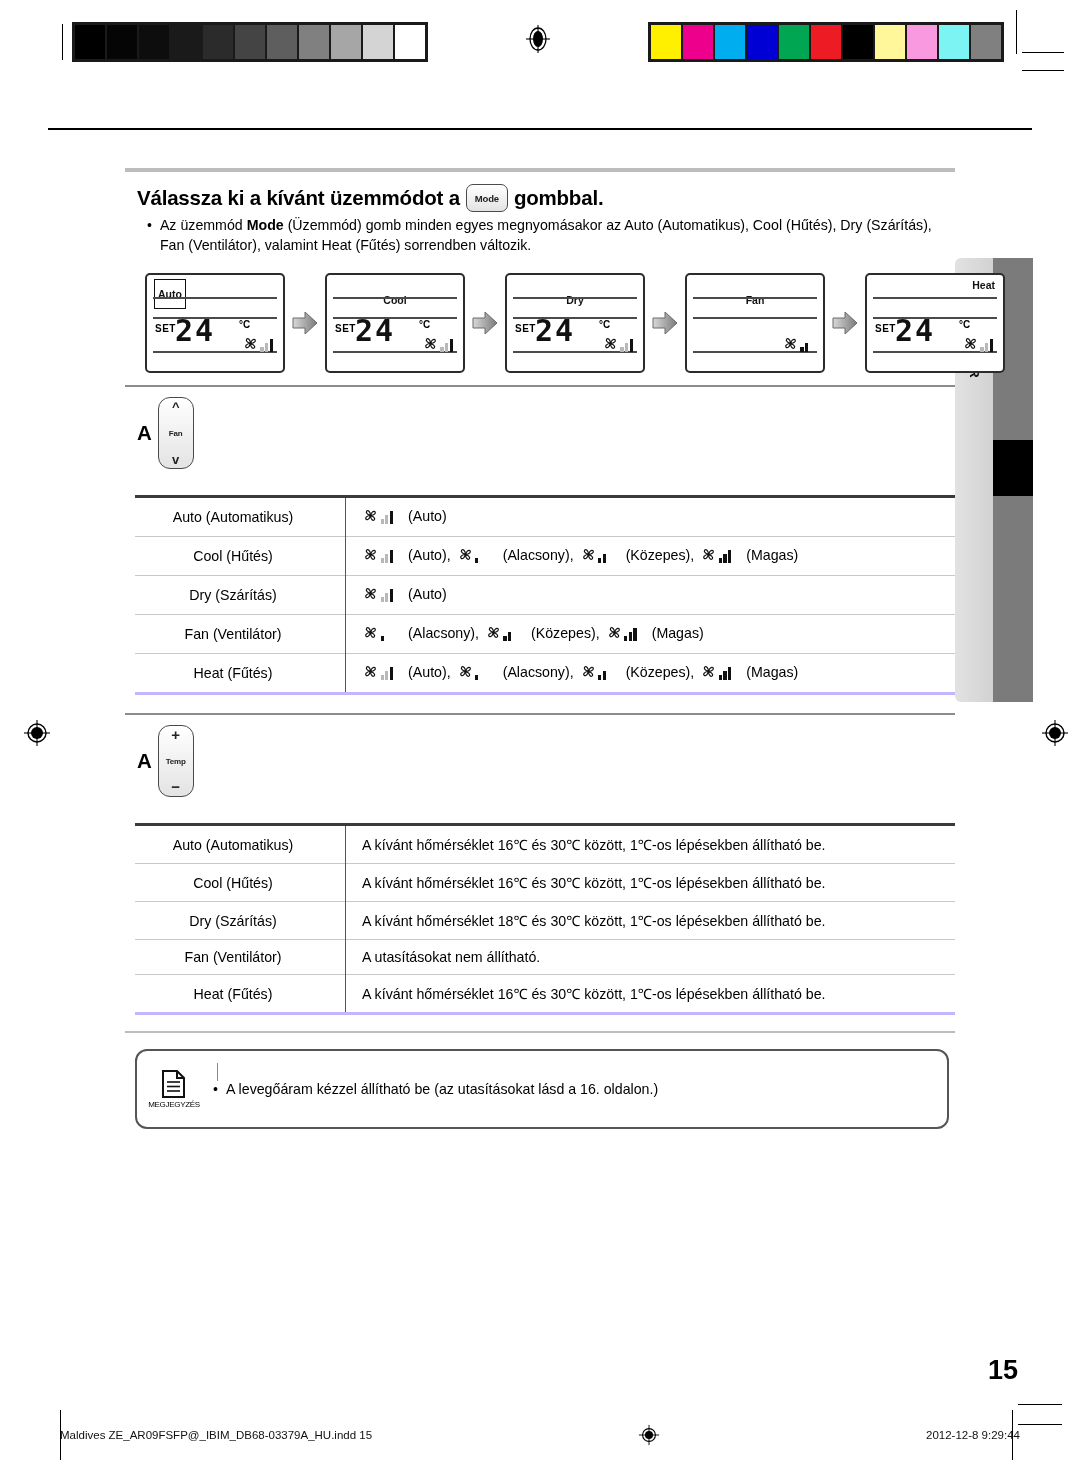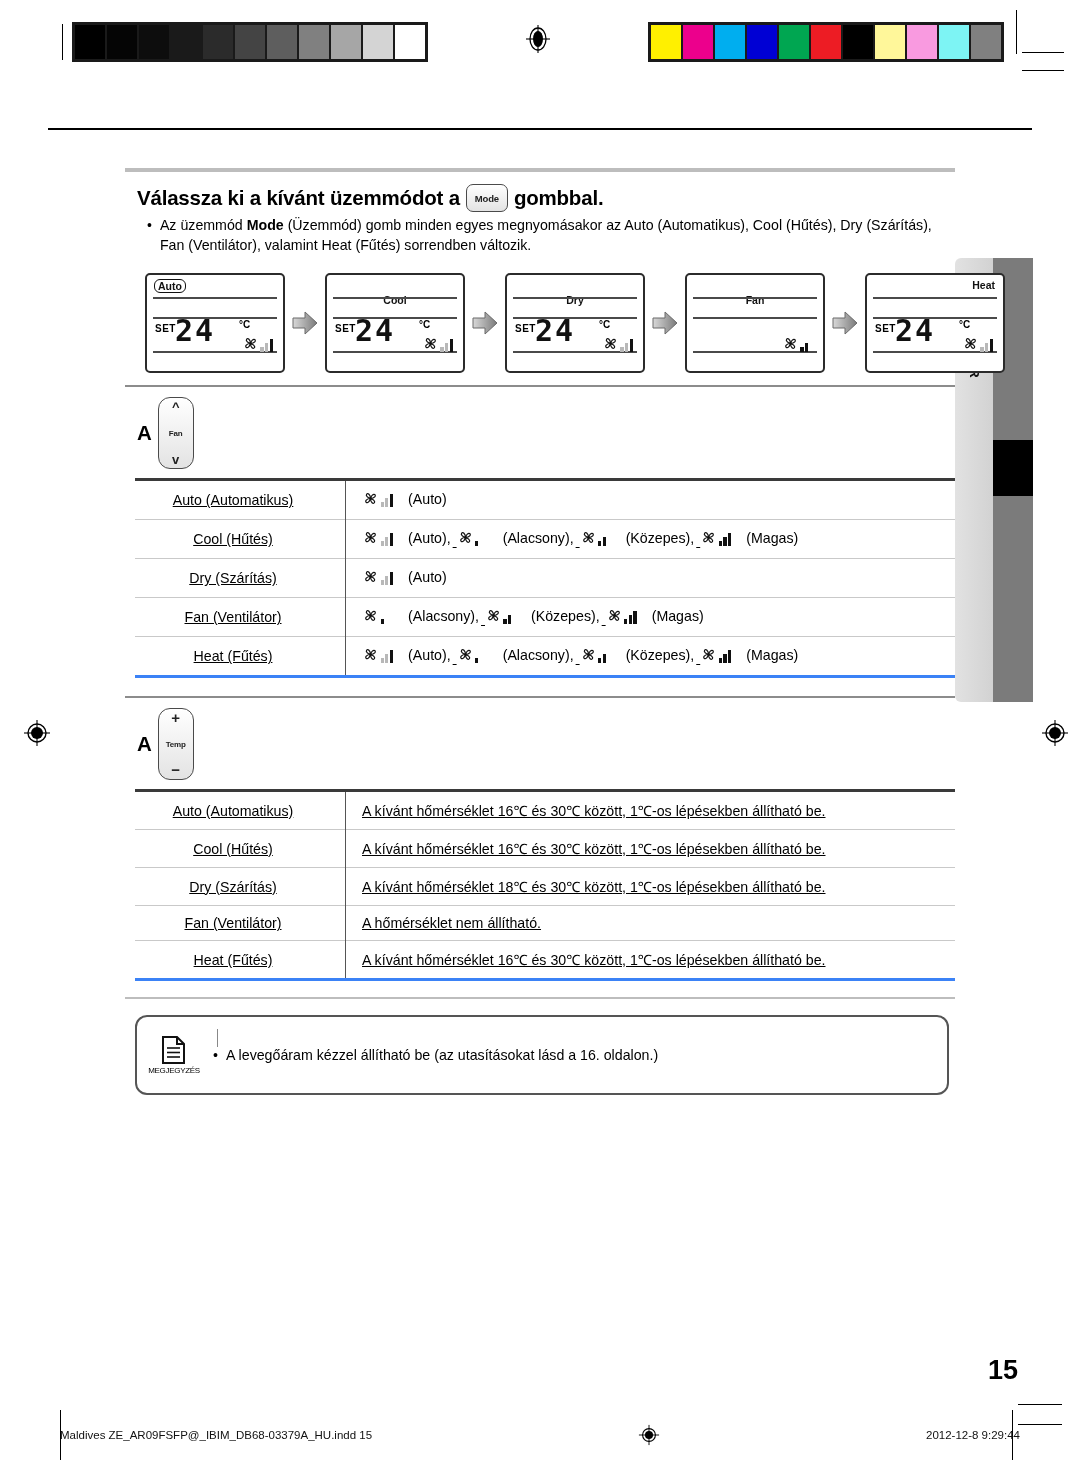--- a/index.html
+++ b/index.html
@@ -68,21 +68,21 @@
     width:136px;height:96px;border:2.6px solid #2b2b2b;border-radius:5px;
     position:relative;background:#fff;flex:none;
   }
   .lcd .lcd-line{position:absolute;left:6px;right:6px;height:1.4px;background:#4a4a4a;}
   .lcd .l1{top:22px;}
   .lcd .l2{top:42px;}
   .lcd .l3{top:76px;}
   .lcd .mode-tag{
     position:absolute;top:4px;font-size:10.5px;font-weight:bold;color:#111;
   }
-  .lcd .mode-tag.left{left:7px;border:1.4px solid #111;padding:0 3px;border-radius:6px;}
+  .lcd .mode-tag.left{left:7px;border:1.4px solid #111;padding:8px 3px;border-radius:0;}
   .lcd .mode-tag.center{left:0;right:0;text-align:center;margin-top:15px;}
   .lcd .mode-tag.right{right:8px;}
   .lcd .set{position:absolute;left:8px;top:48px;font-size:10px;font-weight:bold;letter-spacing:.5px;}
   .lcd .temp{
     position:absolute;left:28px;top:41px;
     font-family:"DejaVu Sans Mono", monospace;
     font-size:30px;font-weight:bold;letter-spacing:2px;color:#111;
     line-height:30px;
   }
   .lcd .deg{position:absolute;left:92px;top:44px;font-size:10px;font-weight:bold;}
@@ -98,21 +98,21 @@
   .bars i.b2{height:9px;}
   .bars i.b3{height:13px;}
   .bars i.off{background:#b8b8b8;}
 
   
   table{border-collapse:collapse;width:100%;margin:0;}
   table td{padding:9px 0;font-size:14.2px;vertical-align:middle;}
   td.mode-col{width:196px;text-align:center;border-right:1.6px solid #555;padding-right:14px;}
   td.val-col{padding-left:16px;}
   tr.tr-sep td{border-top:1.5px solid #c9c9c9;}
-  .tbl-wrap{border-top:3px solid #3a3a3a;border-bottom:3px solid #3b82f6;margin:1px 0 0 10px;width:820px;text-decoration:underline;}
+  .tbl-wrap{border-top:3px solid #3a3a3a;border-bottom:3px solid #c4b5fd;margin:18px 0 0 10px;width:820px;}
   .speed-item{display:inline-flex;align-items:center;gap:15px;margin-right:2px;}
 
   
   .notebox{
     margin:16px 0 0 10px;width:810px;height:76px;
     border:2px solid #555;border-radius:12px;
     display:flex;align-items:center;position:relative;
   }
   .note-ico{width:74px;display:flex;flex-direction:column;align-items:center;justify-content:center;gap:1px;flex:none;}
   .note-ico svg{display:block;}
@@ -696,21 +696,21 @@
             <tr class="tr-sep">
               <td class="mode-col">Cool (Hűtés)</td>
               <td class="val-col">A kívánt hőmérséklet 16℃ és 30℃ között, 1℃-os lépésekben állítható be.</td>
             </tr>
             <tr class="tr-sep">
               <td class="mode-col">Dry (Szárítás)</td>
               <td class="val-col">A kívánt hőmérséklet 18℃ és 30℃ között, 1℃-os lépésekben állítható be.</td>
             </tr>
             <tr class="tr-sep">
               <td class="mode-col">Fan (Ventilátor)</td>
-              <td class="val-col">A hőmérséklet nem állítható.</td>
+              <td class="val-col">A utasításokat nem állítható.</td>
             </tr>
             <tr class="tr-sep">
               <td class="mode-col">Heat (Fűtés)</td>
               <td class="val-col">A kívánt hőmérséklet 16℃ és 30℃ között, 1℃-os lépésekben állítható be.</td>
             </tr>
           </tbody>
       </table>
     </div>
 
     <div class="hr-thin" style="margin-top:16px;"></div>

